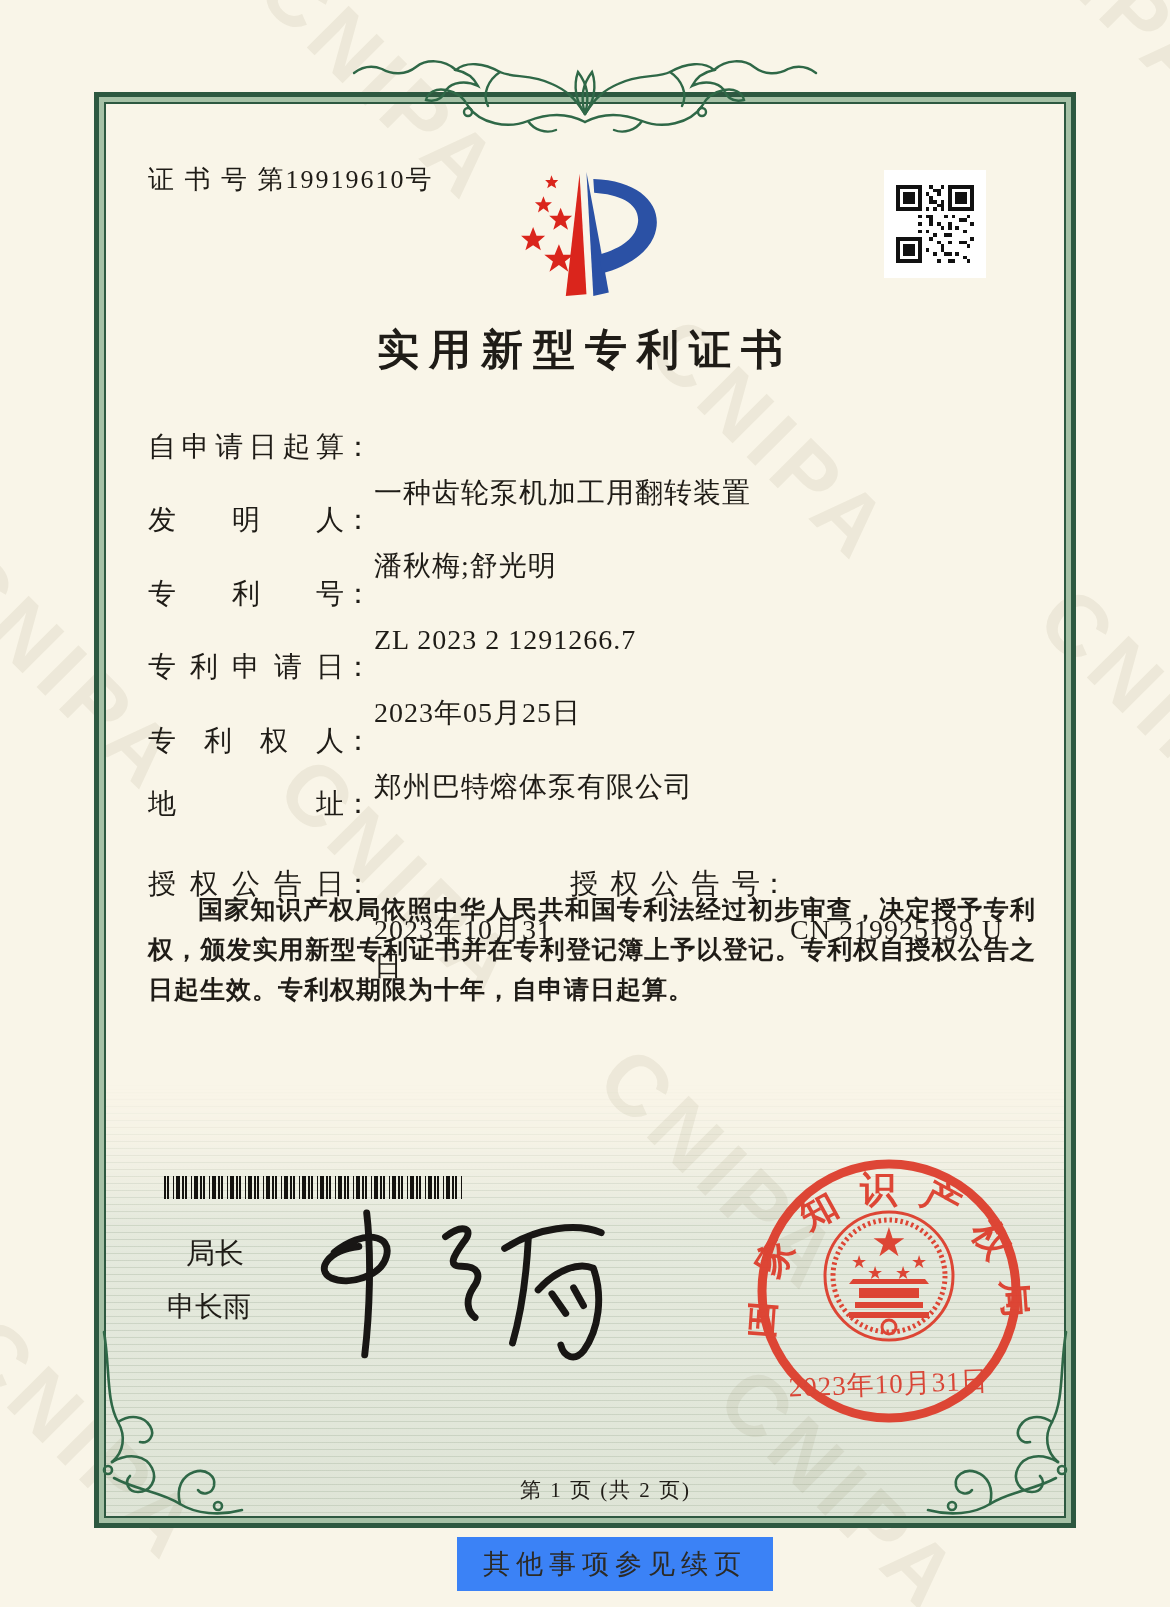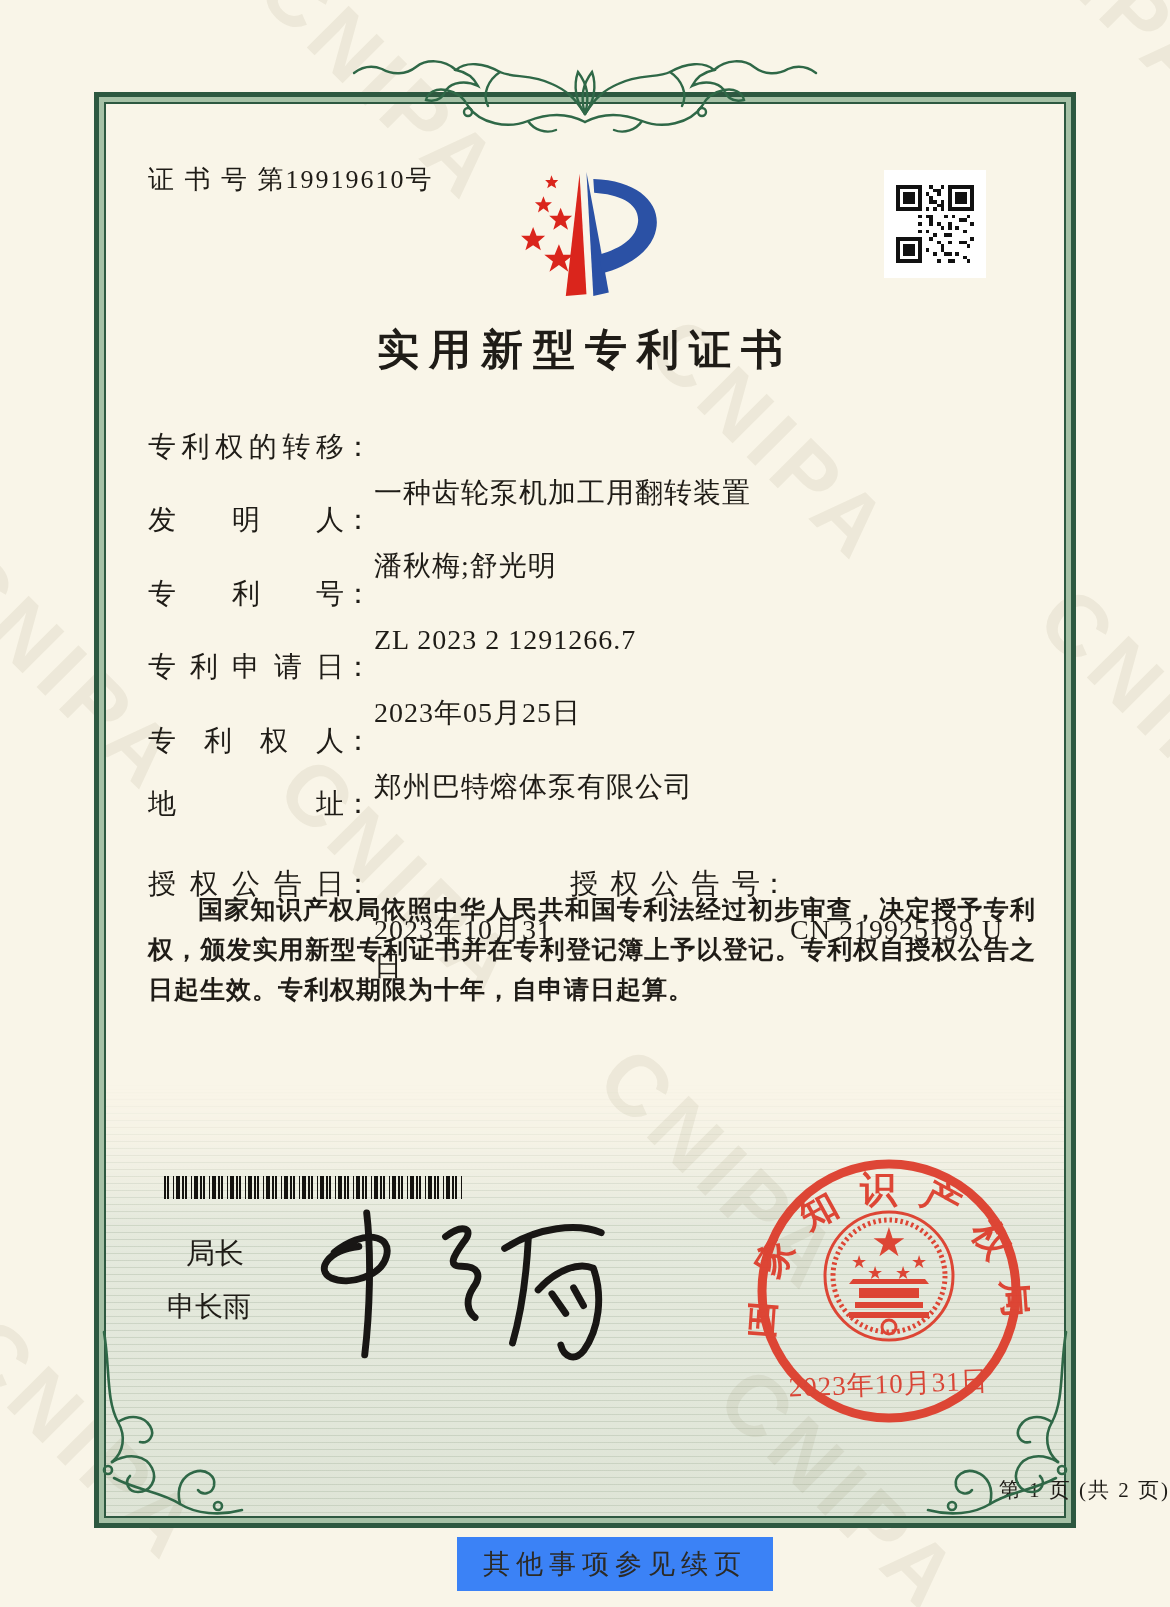--- a/index.html
+++ b/index.html
@@ -53,21 +53,21 @@
   .barcode{position:absolute; left:164px; top:1176px; width:298px; height:23px;
     background:repeating-linear-gradient(90deg,#14120f 0 2px,transparent 2px 3px,#14120f 3px 5px,
       transparent 5px 9px,#14120f 9px 10px,transparent 10px 12px,#14120f 12px 16px,transparent 16px 18px);}
   .director-title{position:absolute; left:167px; top:1234px; font-size:29px;
     font-family:"Liberation Sans","DejaVu Sans",sans-serif;margin-left:19px;}
   .director-name{position:absolute; left:167px; top:1288px; font-size:28px;
     font-family:"Liberation Sans","DejaVu Sans",sans-serif;}
   .signature{position:absolute; left:280px; top:1194px;}
   .seal{position:absolute; left:748px; top:1150px; opacity:.93;}
   
-  .page-info{position:absolute; left:0; right:0; top:1476px; text-align:right; font-size:21px; letter-spacing:2px;padding-left:41px;}
+  .page-info{position:absolute; left:0; right:0; top:1476px; text-align:center; font-size:21px; letter-spacing:2px;padding-left:41px;}
   .continuation{position:absolute; left:50%; top:1537px; transform:translateX(-50%) translateX(30px);
     background:#3b82f6; padding:9px 26px; font-size:27px; letter-spacing:6px; color:#2b2a26;}
   .orn{position:absolute; z-index:5; pointer-events:none;}
 </style>
 </head>
 <body>
 
 <div class="page">
 
   <div class="wm" style="left:230px; top:30px">CNIPA</div>
@@ -201,21 +201,21 @@
           <rect x="14" y="20" width="2" height="1"></rect>
             <rect x="19" y="20" width="1" height="1"></rect>
             <rect x="20" y="14" width="1" height="1"></rect>
         </g>
       </svg>
     </div>
 
     <div class="title">实用新型专利证书</div>
 
     <div class="frow" style="top:429px">
-      <span class="flabel">专利权的转移</span>
+      <span class="flabel">自申请日起算</span>
         <span class="fsep">：</span>
         <span class="fvalue">一种齿轮泵机加工用翻转装置</span>
     </div>
     <div class="frow" style="top:502px">
       <span class="flabel">发明人</span>
         <span class="fsep">：</span>
         <span class="fvalue">潘秋梅;舒光明</span>
     </div>
     <div class="frow" style="top:576px">
       <span class="flabel">专利号</span>

